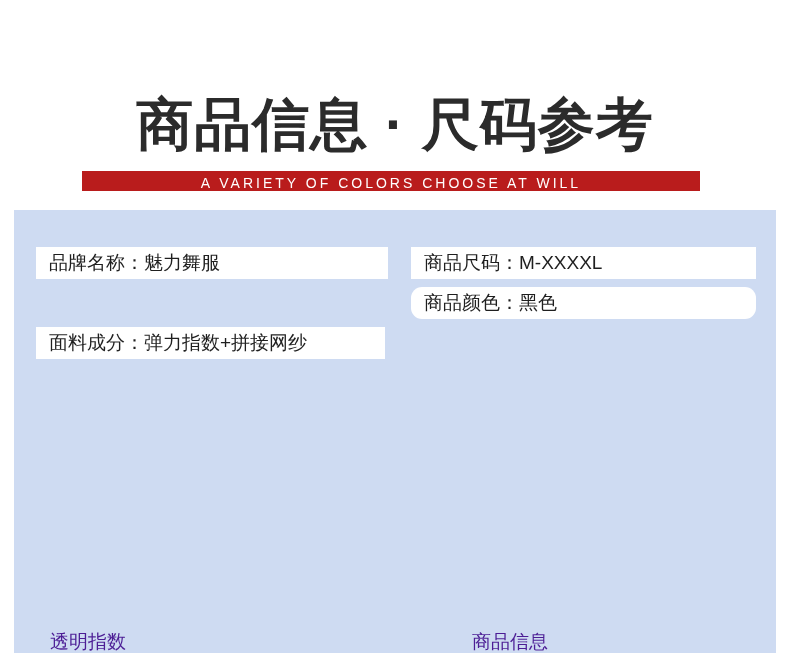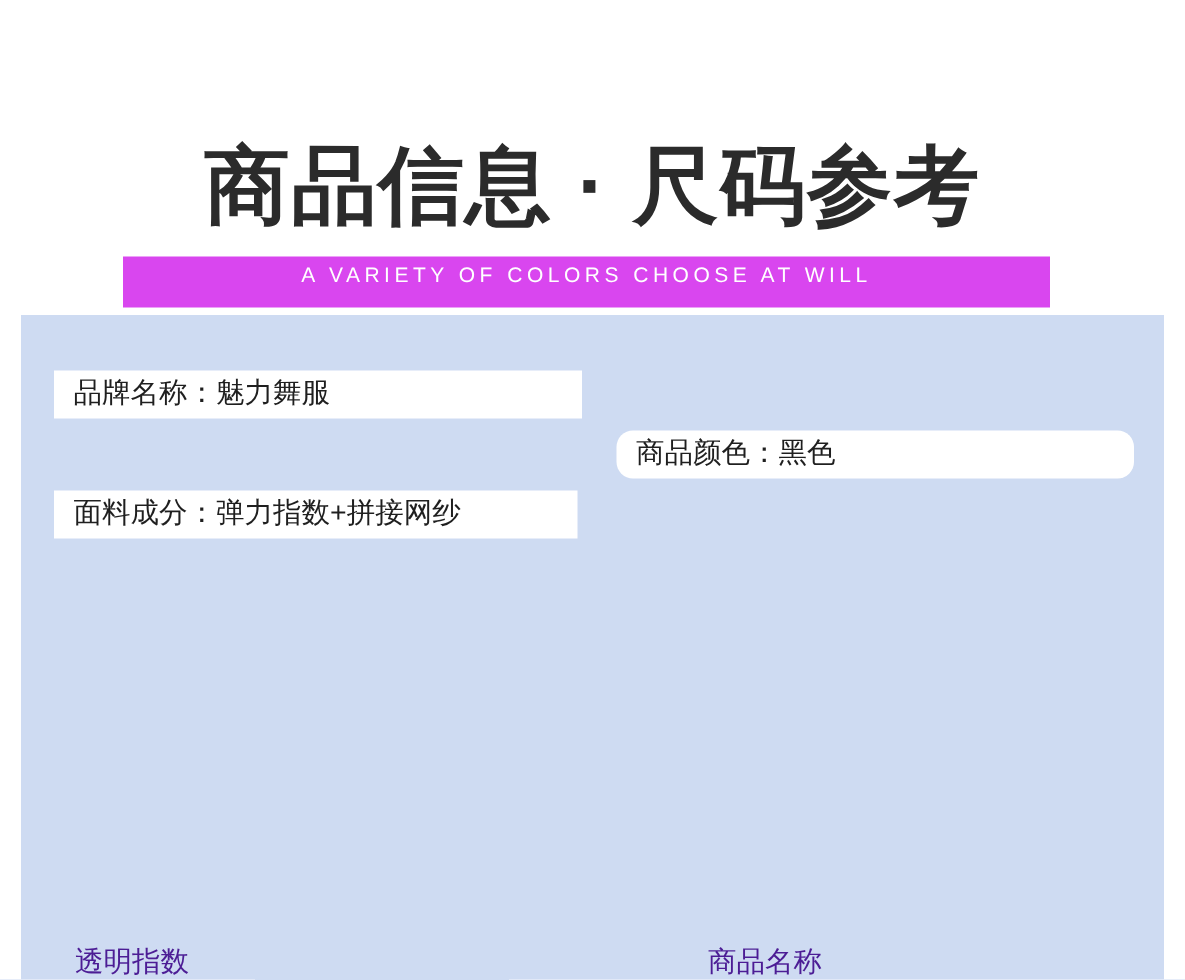--- a/index.html
+++ b/index.html
@@ -36,22 +36,22 @@
     font-weight: bold;
     color: #2b2b2b;
     letter-spacing: 1px;
     white-space: nowrap;
   }
   #subtitle-banner {
     position: absolute;
     left: 82px;
     top: 127px;
     width: 618px;
-    height: 34px;
-    background: #d946ef;
+    height: 20px;
+    background: #b91c1c;
   }
   #subtitle-text {
     position: absolute;
     left: 0;
     top: 0;
     width: 618px;
     height: 25px;
     line-height: 25px;
     text-align: center;
     font-size: 14px;
@@ -108,25 +108,26 @@
   <div id="page-title">商品信息 · 尺码参考</div>
   <div id="subtitle-banner">
     <div id="subtitle-text">A VARIETY OF COLORS CHOOSE AT WILL</div>
   </div>
 </div>
 
 <div id="info-panel">
 
   <div class="spec-row" id="row-brand">品牌名称：魅力舞服</div>
   <div class="spec-row" id="row-fabric">面料成分：弹力指数+拼接网纱</div>
+  <div class="spec-row" id="row-size">商品尺码：M-XXXXL</div>
   <div class="spec-row" id="row-color">商品颜色：黑色</div>
 
   <div class="index-group" id="grp-transparency">
     <div class="index-label">透明指数</div>
 
   </div>
 
   <div class="index-group" id="grp-elasticity">
-    <div class="index-label">商品名称</div>
+    <div class="index-label">商品信息</div>
 
   </div>
 
 </div>
 
 </body></html>

